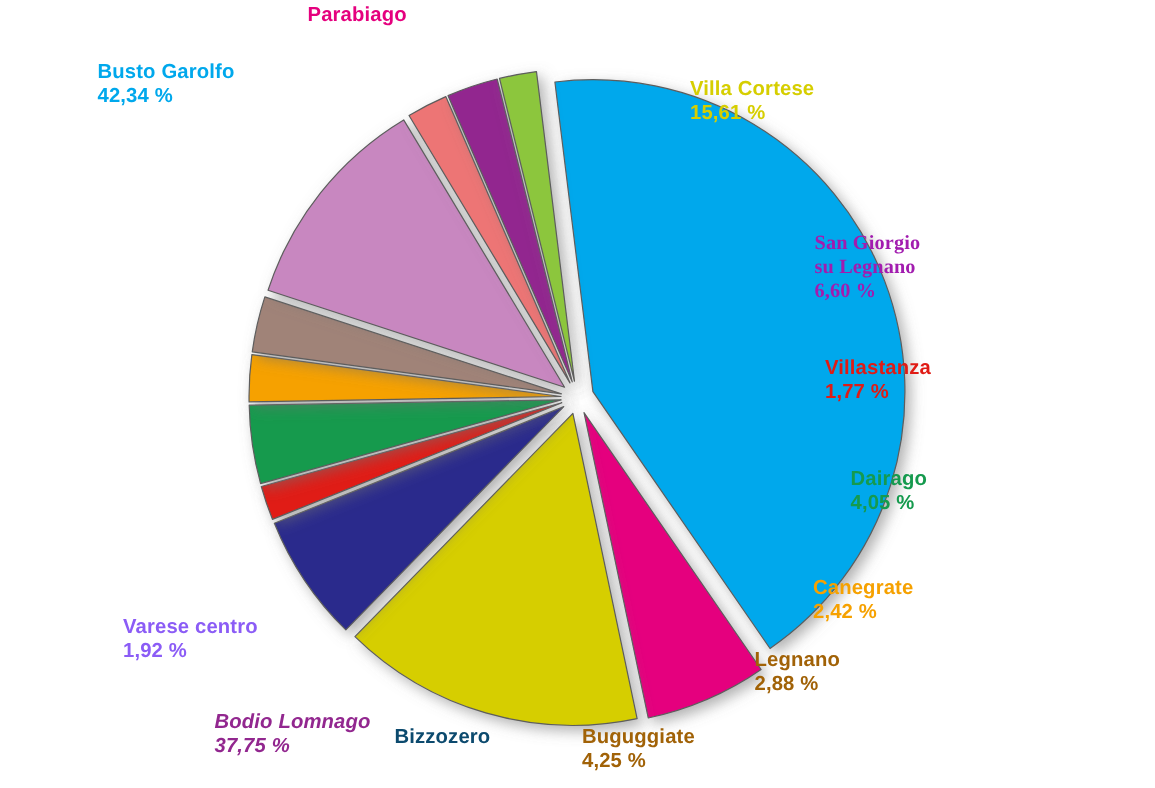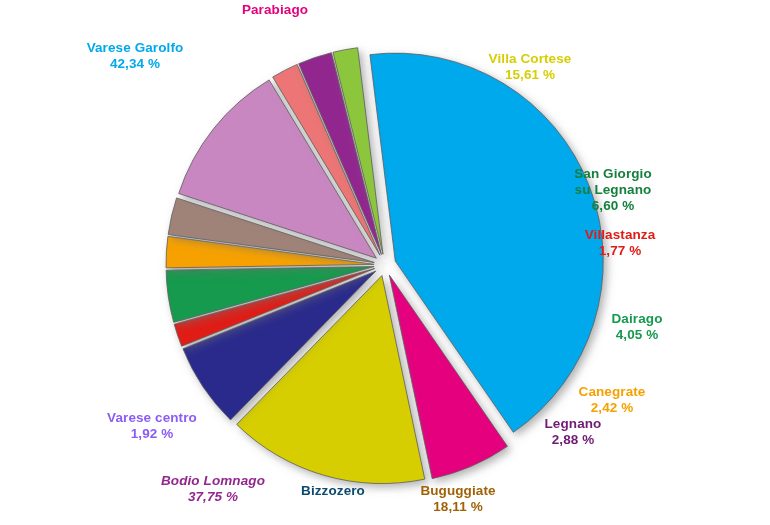--- a/index.html
+++ b/index.html
@@ -21,21 +21,20 @@
   }
   #pie-svg {
     position: absolute;
     left: 0;
     top: 0;
     width: 770px;
     height: 525px;
   }
   .pie-label {
     position: absolute;
-    text-align: center;
     line-height: 1.18;
     font-size: 13.5px;
     font-weight: 600;
     letter-spacing: 0.1px;
     white-space: pre;
     pointer-events: none;
   }
   .pie-label .lab-name { display: block; }
   .pie-label .lab-val  { display: block; }
 </style>
@@ -60,27 +59,27 @@
         <path d="M 374.02 264.35 L 166.05 267.91 A 208 208 0 0 1 167.91 236.37 Z" fill="#f6a100" stroke="#5d5d5d" stroke-width="0.8" stroke-linejoin="round" filter="url(#sliceShadow)"></path>
         <path d="M 374.28 262.54 L 168.17 234.56 A 208 208 0 0 1 176.57 197.93 Z" fill="#a08378" stroke="#5d5d5d" stroke-width="0.8" stroke-linejoin="round" filter="url(#sliceShadow)"></path>
         <path d="M 376.39 258.15 L 178.69 193.53 A 208 208 0 0 1 269.12 79.94 Z" fill="#c887c0" stroke="#5d5d5d" stroke-width="0.8" stroke-linejoin="round" filter="url(#sliceShadow)"></path>
         <path d="M 379.96 255.22 L 272.69 77.02 A 208 208 0 0 1 297.19 64.40 Z" fill="#ed7474" stroke="#5d5d5d" stroke-width="0.8" stroke-linejoin="round" filter="url(#sliceShadow)"></path>
         <path d="M 381.48 254.58 L 298.70 63.76 A 208 208 0 0 1 331.47 52.68 Z" fill="#92278f" stroke="#5d5d5d" stroke-width="0.8" stroke-linejoin="round" filter="url(#sliceShadow)"></path>
         <path d="M 383.00 254.18 L 333.00 52.28 A 208 208 0 0 1 357.65 47.73 Z" fill="#8cc63e" stroke="#5d5d5d" stroke-width="0.8" stroke-linejoin="round" filter="url(#sliceShadow)"></path>
       </g>
   </svg>
 
   <div id="labels-layer">
-      <div class="pie-label" style="color: rgb(0, 168, 236); left: 65px; top: 40px; width: 140px;"><span class="lab-name">Varese Garolfo</span><span class="lab-val">42,34 %</span></div>
+      <div class="pie-label" style="color: rgb(0, 168, 236); left: 65px; top: 40px; width: 140px;"><span class="lab-name">Busto Garolfo</span><span class="lab-val">42,34 %</span></div>
       <div class="pie-label" style="color: rgb(229, 0, 126); left: 205px; top: 2px; width: 140px;"><span class="lab-name">Parabiago</span></div>
       <div class="pie-label" style="color: rgb(214, 206, 0); left: 460px; top: 51px; width: 140px;"><span class="lab-name">Villa Cortese</span><span class="lab-val">15,61 %</span></div>
-      <div class="pie-label" style="color: #15803d; left: 543px; top: 166px; width: 140px;"><span class="lab-name">San Giorgio</span><span class="lab-name">su Legnano</span><span class="lab-val">6,60 %</span></div>
-      <div class="pie-label" style="color: rgb(224, 27, 21); left: 550px; top: 227px; width: 140px;"><span class="lab-name">Villastanza</span><span class="lab-val">1,77 %</span></div>
+      <div class="pie-label" style="color: #a21caf; left: 543px; top: 154px; width: 140px; font-family: Liberation Serif, serif;"><span class="lab-name">San Giorgio</span><span class="lab-name">su Legnano</span><span class="lab-val">6,60 %</span></div>
+      <div class="pie-label" style="color: rgb(224, 27, 21); left: 550px; top: 237px; width: 140px;"><span class="lab-name">Villastanza</span><span class="lab-val">1,77 %</span></div>
       <div class="pie-label" style="color: rgb(21, 154, 78); left: 567px; top: 311px; width: 140px;"><span class="lab-name">Dairago</span><span class="lab-val">4,05 %</span></div>
       <div class="pie-label" style="color: rgb(246, 161, 0); left: 542px; top: 384px; width: 140px;"><span class="lab-name">Canegrate</span><span class="lab-val">2,42 %</span></div>
-      <div class="pie-label" style="color: #701a75; left: 503px; top: 416px; width: 140px;"><span class="lab-name">Legnano</span><span class="lab-val">2,88 %</span></div>
-      <div class="pie-label" style="color: #a16207; left: 388px; top: 483px; width: 140px;"><span class="lab-name">Buguggiate</span><span class="lab-val">18,11 %</span></div>
+      <div class="pie-label" style="color: #a16207; left: 503px; top: 432px; width: 140px;"><span class="lab-name">Legnano</span><span class="lab-val">2,88 %</span></div>
+      <div class="pie-label" style="color: #a16207; left: 388px; top: 483px; width: 140px;"><span class="lab-name">Buguggiate</span><span class="lab-val">4,25 %</span></div>
       <div class="pie-label" style="color: #0c4a6e; left: 263px; top: 483px; width: 140px;"><span class="lab-name">Bizzozero</span></div>
       <div class="pie-label" style="color: rgb(146, 39, 143); left: 143px; top: 473px; width: 140px; font-style: italic;"><span class="lab-name">Bodio Lomnago</span><span class="lab-val">37,75 %</span></div>
       <div class="pie-label" style="color: #8b5cf6; left: 82px; top: 410px; width: 140px;"><span class="lab-name">Varese centro</span><span class="lab-val">1,92 %</span></div>
     </div>
 
 </div>
 
 </body></html>

